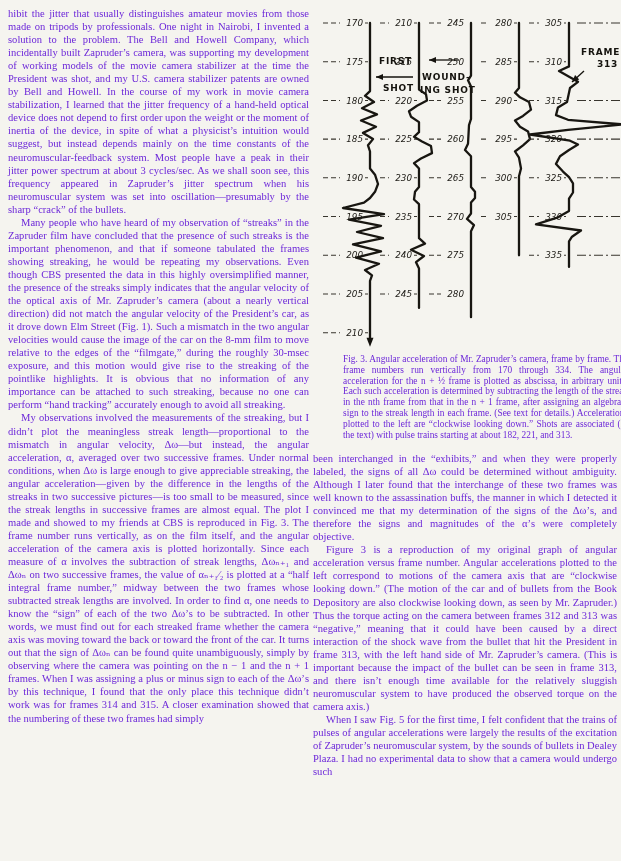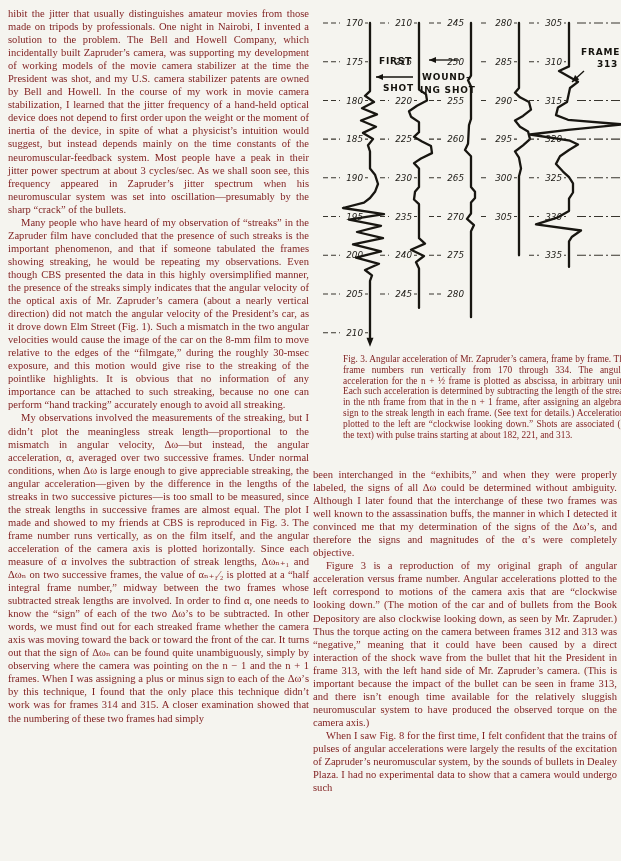--- a/index.html
+++ b/index.html
@@ -1,22 +1,22 @@
 <!DOCTYPE html>
 <html><head>
 <meta charset="utf-8">
 <style>
   html,body{margin:0;padding:0;background:#d8d6d0;}
   .page{position:relative;width:621px;height:861px;background:#f5f4ef;overflow:hidden;
-        font-family:"Liberation Serif","DejaVu Serif",serif;color:#7f1d1d;}
+        font-family:"Liberation Serif","DejaVu Serif",serif;color:#6d28d9;}
   .col{position:absolute;text-align:justify;font-size:10.55px;line-height:13.05px;}
   .col p{margin:0;text-indent:13px;}
   .col p.noindent{text-indent:0;}
   .col-left{left:8px;top:7px;width:301px;}
-  .col-right{left:313px;top:468px;width:304px;}
+  .col-right{left:313px;top:452px;width:304px;}
   .figure-area{position:absolute;left:321px;top:4px;width:309px;}
   .figure-area svg{display:block;width:309px;height:346px;}
   .caption{margin:4px 2px 0 22px;font-size:9.35px;line-height:10.8px;text-align:justify;text-indent:0;}
   
   .trace{fill:none;stroke:#181611;stroke-width:2.3;stroke-linejoin:round;stroke-linecap:round;}
   .rowdash{stroke:#38352e;stroke-width:1.05;stroke-dasharray:5 3;}
   .rightdash{stroke:#38352e;stroke-width:1.05;stroke-dasharray:9 3 2 3;}
   .ticklabel{font:italic 8.8px "DejaVu Sans",sans-serif;fill:#1c1a15;}
   .labelbg{fill:#f5f4ef;}
   .annot{font:bold 9px "DejaVu Sans",sans-serif;fill:#15130e;letter-spacing:.8px;}
@@ -170,16 +170,16 @@
         <text x="276" y="63" class="annot">313</text>
         <line x1="263" y1="67" x2="251" y2="78" class="arrowline"></line>
         <polygon points="251,78 254.1,71.1 258.2,75.5" class="arrowfill"></polygon>
       </svg>
     <p class="caption">Fig. 3.  Angular acceleration of Mr. Zapruder’s camera, frame by frame. The frame numbers run vertically from 170 through 334. The angular acceleration for the n + ½ frame is plotted as abscissa, in arbitrary units. Each such acceleration is determined by subtracting the length of the streak in the nth frame from that in the n + 1 frame, after assigning an algebraic sign to the streak length in each frame. (See text for details.) Accelerations plotted to the left are “clockwise looking down.” Shots are associated (in the text) with pulse trains starting at about 182, 221, and 313.</p>
   </div>
 
   <div class="col col-right">
     <p class="noindent">been interchanged in the “exhibits,” and when they were properly labeled, the signs of all Δω could be determined without ambiguity. Although I later found that the interchange of these two frames was well known to the assassination buffs, the manner in which I detected it convinced me that my determination of the signs of the Δω’s, and therefore the signs and magnitudes of the α’s were completely objective.</p>
     <p>Figure 3 is a reproduction of my original graph of angular acceleration versus frame number. Angular accelerations plotted to the left correspond to motions of the camera axis that are “clockwise looking down.” (The motion of the car and of bullets from the Book Depository are also clockwise looking down, as seen by Mr. Zapruder.) Thus the torque acting on the camera between frames 312 and 313 was “negative,” meaning that it could have been caused by a direct interaction of the shock wave from the bullet that hit the President in frame 313, with the left hand side of Mr. Zapruder’s camera. (This is important because the impact of the bullet can be seen in frame 313, and there isn’t enough time available for the relatively sluggish neuromuscular system to have produced the observed torque on the camera axis.)</p>
-    <p>When I saw Fig. 8 for the first time, I felt confident that the trains of pulses of angular accelerations were largely the results of the excitation of Zapruder’s neuromuscular system, by the sounds of bullets in Dealey Plaza. I had no experimental data to show that a camera would undergo such</p>
+    <p>When I saw Fig. 5 for the first time, I felt confident that the trains of pulses of angular accelerations were largely the results of the excitation of Zapruder’s neuromuscular system, by the sounds of bullets in Dealey Plaza. I had no experimental data to show that a camera would undergo such</p>
   </div>
 
 </div>
 
 </body></html>

